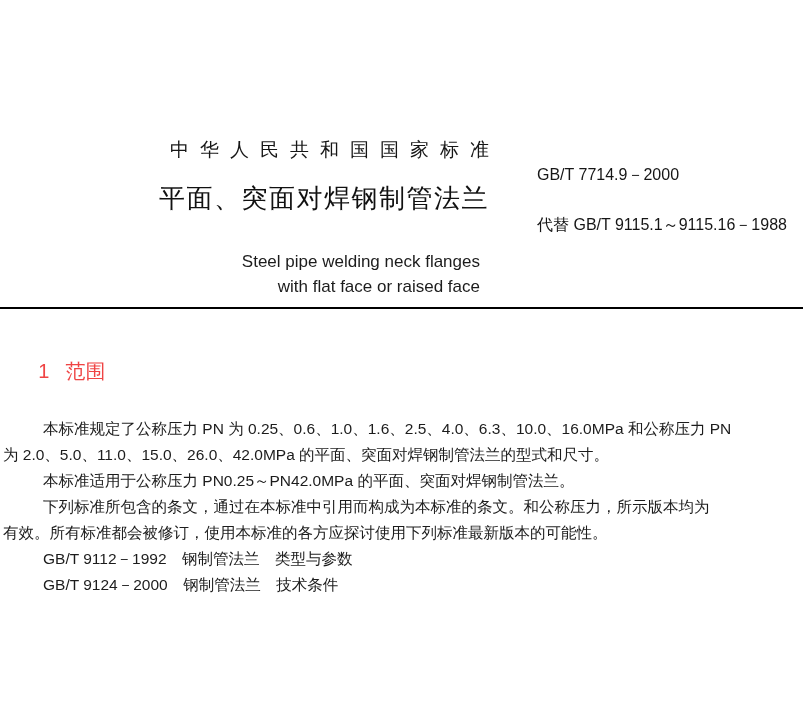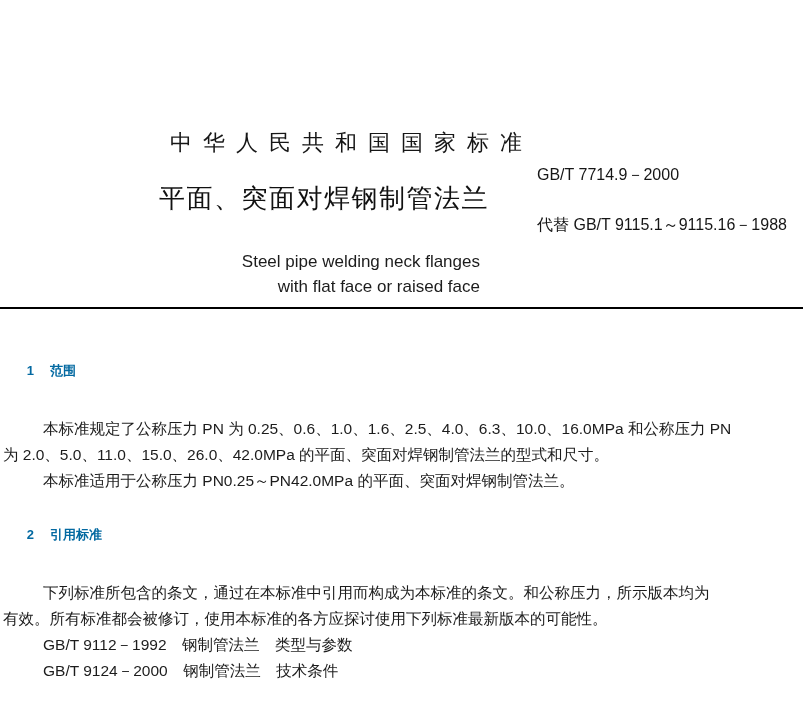--- a/index.html
+++ b/index.html
@@ -11,22 +11,22 @@
     color: #1c1c1c;
   }
   .page {
     position: relative;
     width: 803px; height: 707px;
     background: #ffffff;
     overflow: hidden;
   }
   
   .gov-label {
-    position: absolute; left: 170px; top: 128px;
-    font-size: 22px; letter-spacing: 11px;
+    position: absolute; left: 170px; top: 137px;
+    font-size: 19px; letter-spacing: 11px;
     color: #161616; white-space: nowrap;
   }
   .std-number {
     position: absolute; left: 537px; top: 165px;
     font-size: 16px; color: #161616; white-space: nowrap;
   }
   .title-cn {
     position: absolute; left: 159px; top: 181px;
     font-size: 26px; font-weight: normal; letter-spacing: 1.5px;
     color: #111111; white-space: nowrap;
@@ -42,22 +42,22 @@
   }
   .head-rule {
     position: absolute; left: 0; top: 307px;
     width: 803px; height: 2px; background: #000000;
   }
   
   .doc-body {
     position: absolute; left: 3px; top: 330px; width: 797px;
   }
   .sec-heading {
-    font-size: 13px; font-weight: bold; line-height: 24px;
-    margin: 5px 0 9px 2px; color: #0369a1; white-space: pre;
+    font-size: 20px; font-weight: normal; line-height: 24px;
+    margin: 5px 0 9px 2px; color: #ef4444; white-space: pre;
   }
   .sec-num { display: inline-block; margin-right: 16px; }
   .line {
     font-size: 15.5px; line-height: 26px; white-space: pre;
     color: #1c1c1c;
   }
   .indent { padding-left: 40px; }
 </style>
 </head>
 <body>
@@ -81,23 +81,20 @@
 
   <div class="doc-body">
 
     <div class="sec-heading">
       <span class="sec-num">1</span><span>范围</span>
     </div>
     <div class="line indent">本标准规定了公称压力 PN 为 0.25、0.6、1.0、1.6、2.5、4.0、6.3、10.0、16.0MPa 和公称压力 PN</div>
     <div class="line">为 2.0、5.0、11.0、15.0、26.0、42.0MPa 的平面、突面对焊钢制管法兰的型式和尺寸。</div>
     <div class="line indent">本标准适用于公称压力 PN0.25～PN42.0MPa 的平面、突面对焊钢制管法兰。</div>
 
-    <div class="sec-heading">
-      <span class="sec-num">2</span><span>引用标准</span>
-    </div>
     <div class="line indent">下列标准所包含的条文，通过在本标准中引用而构成为本标准的条文。和公称压力，所示版本均为</div>
     <div class="line">有效。所有标准都会被修订，使用本标准的各方应探讨使用下列标准最新版本的可能性。</div>
     <div class="line indent">GB/T 9112－1992　钢制管法兰　类型与参数</div>
     <div class="line indent">GB/T 9124－2000　钢制管法兰　技术条件</div>
 
     <div class="sec-heading">
       
     </div>
 
   </div>

